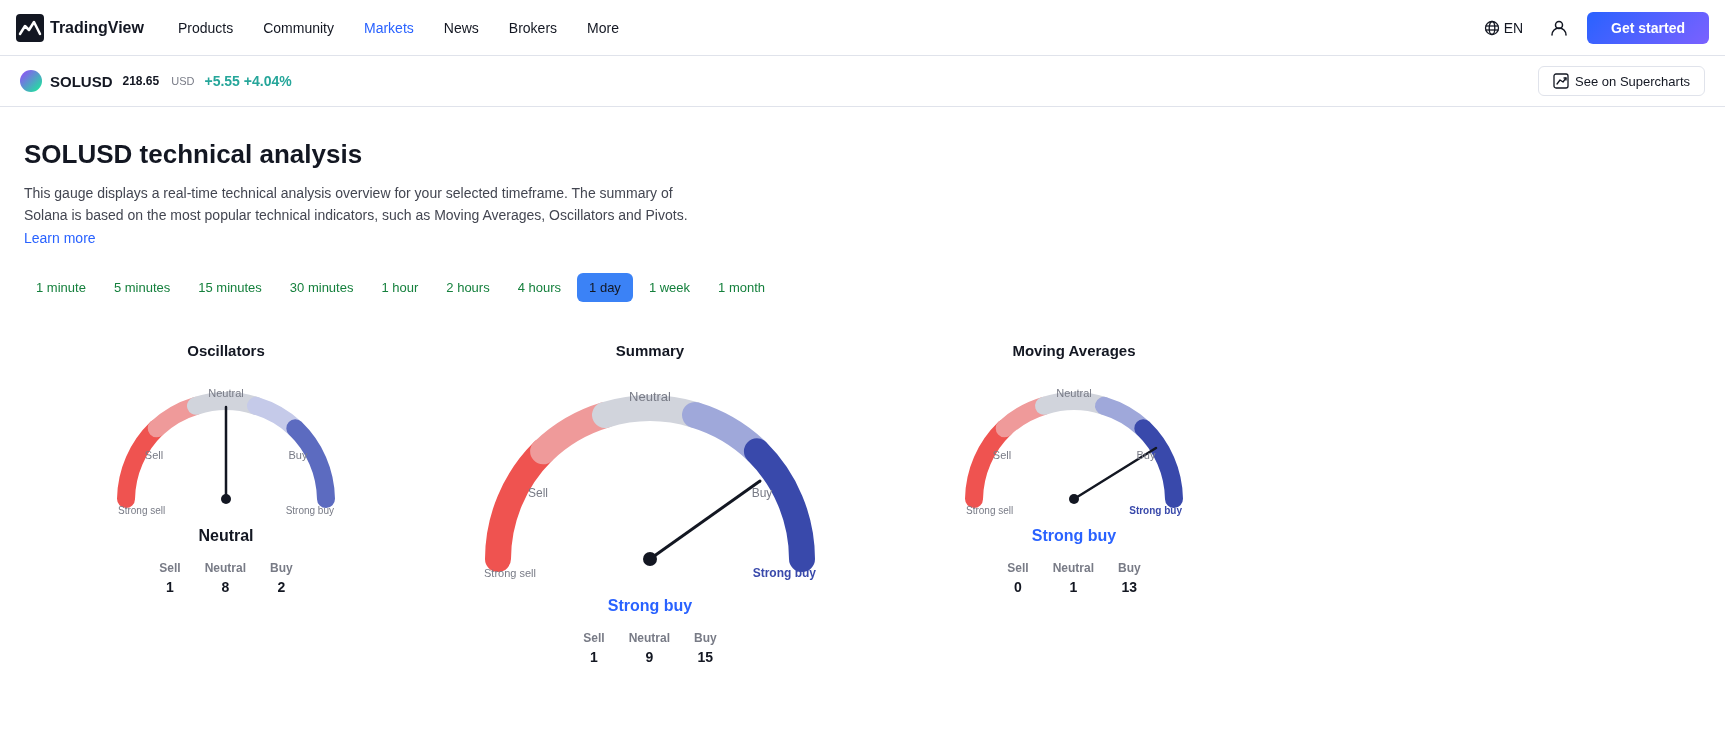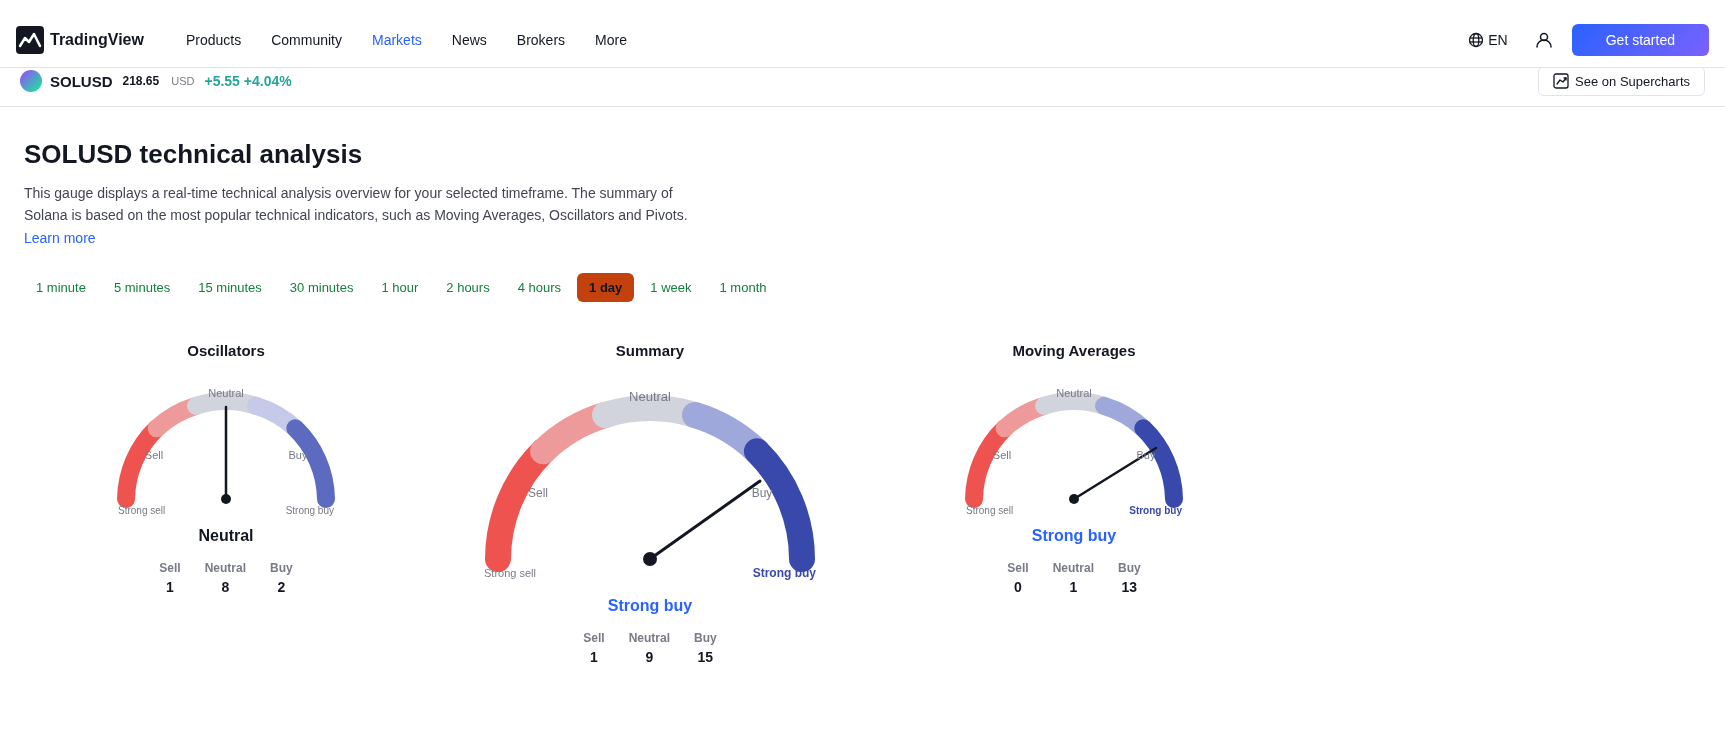--- a/index.html
+++ b/index.html
@@ -1,22 +1,22 @@
 <!DOCTYPE html>
 <html><head>
   <meta charset="utf-8">
   <style>
     * { box-sizing: border-box; margin: 0; padding: 0; }
     body { font-family: -apple-system, BlinkMacSystemFont, 'Trebuchet MS', sans-serif; background: #fff; color: #131722; font-size: 14px; }
 
     
     .navbar {
       display: flex; align-items: center; height: 56px;
-      border-bottom: 1px solid #e0e3eb; padding: 0 16px; gap: 12px;
-      position: sticky; top: 12px; background: #fff; z-index: 100;
+      border-bottom: 1px solid #e0e3eb; padding: 0 16px; gap: 4px;
+      position: sticky; top: 0; background: #fff; z-index: 100;
     }
     .logo { display: flex; align-items: center; gap: 6px; margin-right: 16px; text-decoration: none; color: #131722; font-weight: 700; font-size: 16px; }
     .logo-icon { width: 28px; height: 28px; }
     .search-box {
       display: flex; align-items: center; background: #f0f3fa; border: 1px solid #e0e3eb;
       border-radius: 20px; padding: 6px 14px; gap: 8px; width: 180px; cursor: text;
       color: #787b86; font-size: 13px;
     }
     .nav-links { display: flex; align-items: center; gap: 2px; flex: 1; }
     .nav-link {
@@ -26,21 +26,21 @@
     .nav-link.active { color: #2962ff; }
     .nav-right { display: flex; align-items: center; gap: 12px; margin-left: auto; }
     .lang-btn {
       display: flex; align-items: center; gap: 4px; padding: 6px 8px;
       border-radius: 4px; cursor: pointer; color: #131722; font-size: 14px;
     }
     .user-icon { width: 32px; height: 32px; cursor: pointer; border-radius: 4px; display:flex;align-items:center;justify-content:center; }
     .get-started-btn {
       background: linear-gradient(135deg, #2962ff, #7b61ff);
       color: #fff; border: none; border-radius: 6px;
-      padding: 8px 34px; font-size: 14px; font-weight: 400; cursor: pointer;
+      padding: 8px 24px; font-size: 14px; font-weight: 700; cursor: pointer;
     }
 
     
     .ticker-bar {
       display: flex; align-items: center; padding: 10px 20px;
       border-bottom: 1px solid #e0e3eb; gap: 10px;
     }
     .ticker-symbol { display: flex; align-items: center; gap: 8px; }
     .ticker-icon { width: 22px; height: 22px; border-radius: 50%; background: linear-gradient(135deg, #9945ff, #14f195); }
     .ticker-name { font-weight: 700; font-size: 15px; }
@@ -58,21 +58,21 @@
     .page-title { font-size: 26px; font-weight: 700; margin-bottom: 12px; }
     .description { font-size: 14px; color: #434651; line-height: 1.6; max-width: 680px; margin-bottom: 6px; }
     .learn-more { color: #2962ff; text-decoration: none; }
 
     
     .timeframe-tabs { display: flex; align-items: center; gap: 4px; margin: 24px 0 40px; }
     .tab-btn {
       padding: 7px 12px; border-radius: 6px; border: none; background: transparent;
       cursor: pointer; font-size: 13px; color: #15803d; white-space: nowrap;
     }
-    .tab-btn.active { background: #c2410c; color: #131722; font-weight: 700; }
+    .tab-btn.active { background: #3b82f6; color: #131722; font-weight: 400; }
 
     
     .gauges-section { display: flex; justify-content: space-between; align-items: flex-start; gap: 20px; }
     .gauge-container { display: flex; flex-direction: column; align-items: center; flex: 1; }
     .gauge-title { font-size: 15px; font-weight: 600; margin-bottom: 20px; color: #131722; }
 
     .gauge-result { font-size: 16px; font-weight: 700; color: #131722; margin-bottom: 16px; }
     .gauge-result.strong-buy { color: #2962ff; }
     .gauge-result.neutral { color: #131722; }
 

